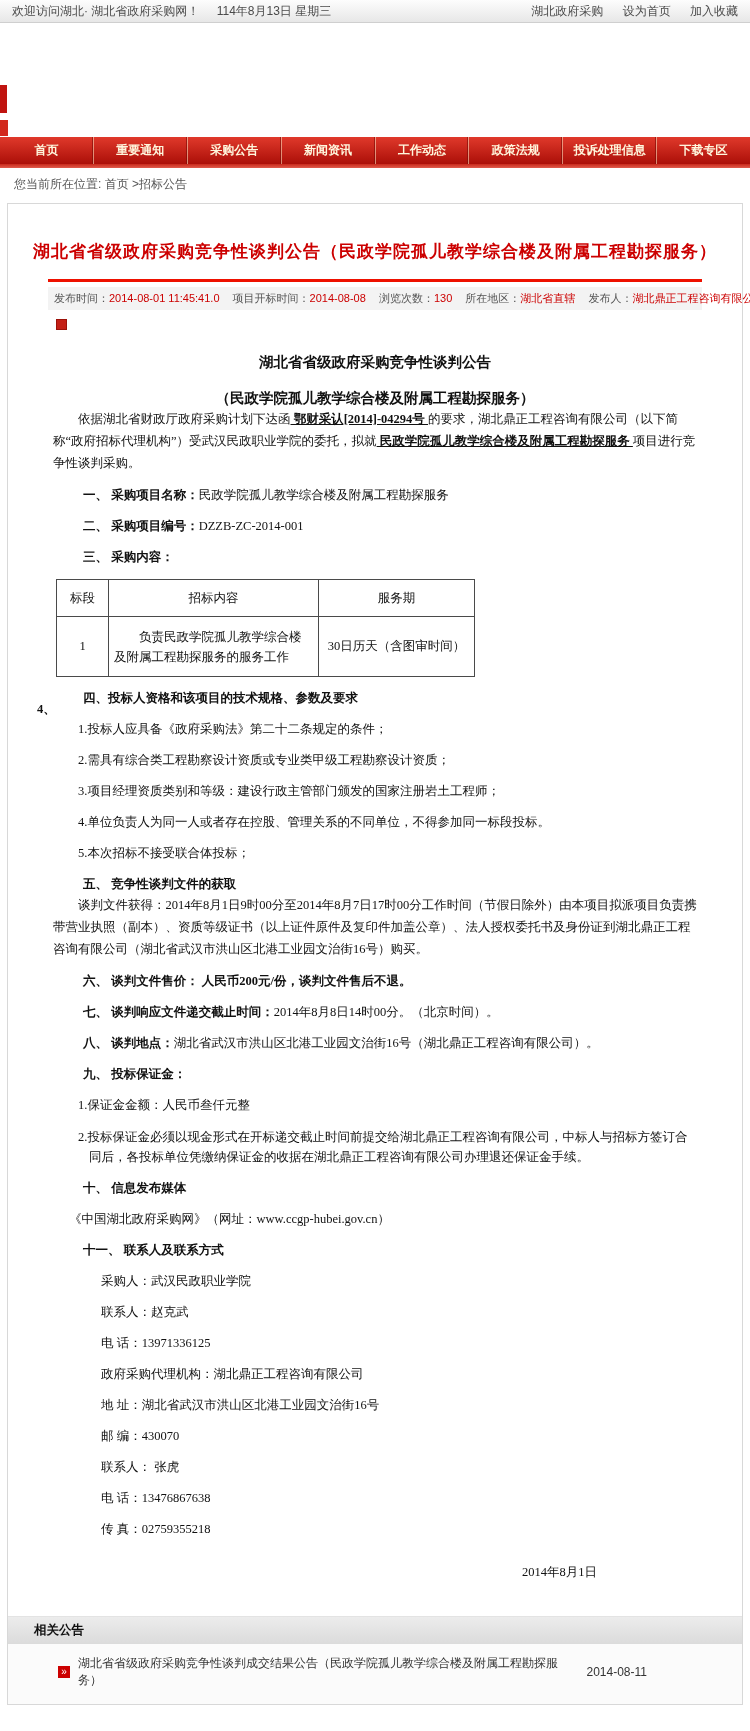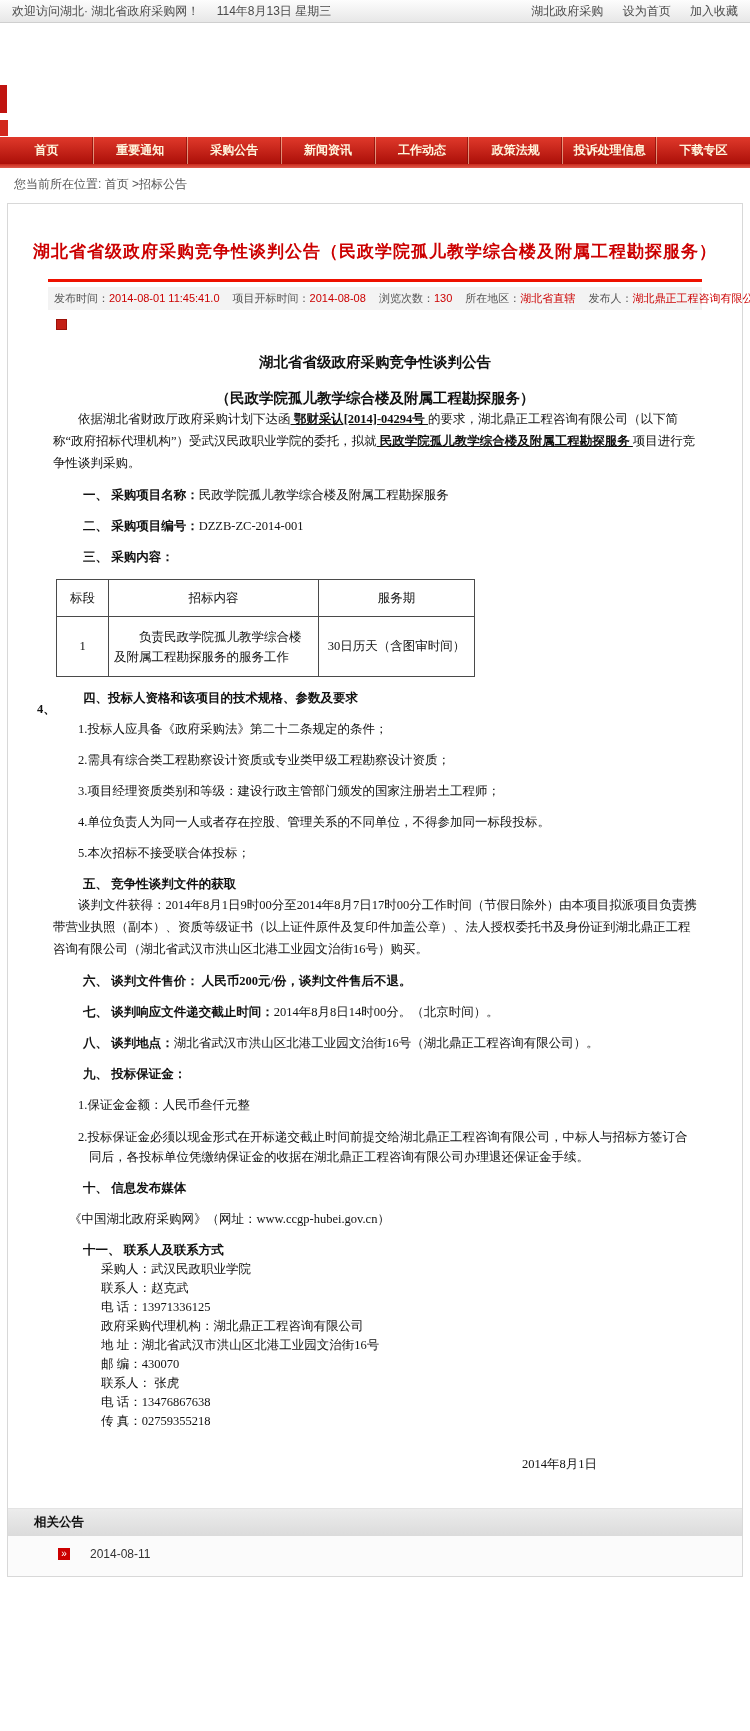--- a/index.html
+++ b/index.html
@@ -84,21 +84,21 @@
   .doc-title2 { text-align: center; font-weight: bold; font-size: 14.5px; margin-top: 16px; line-height: 20px; }
   .para { text-indent: 2em; line-height: 22px; }
   .uline { font-weight: bold; text-decoration: underline; }
   .sec { margin-top: 12px; line-height: 19px; padding-left: 30px; }
   .sec b { font-weight: bold; }
   .sec .plain { font-weight: normal; }
   .sec-full-bold { font-weight: bold; }
   .item { margin-top: 12px; line-height: 19px; padding-left: 25px; }
   .item-hang { margin-top: 12px; line-height: 20px; padding-left: 36px; text-indent: -11px; }
   .media-line { margin-top: 12px; line-height: 19px; padding-left: 16px; }
-  .contact { line-height: 19px; padding-left: 48px; }
+  .contact { margin-top: 12px; line-height: 19px; padding-left: 48px; }
   .sign-date { margin: 24px 0 26px; text-align: right; padding-right: 100px; line-height: 19px; }
   
   .buy-table { border-collapse: collapse; margin: 12px 0 2px 3px; }
   .buy-table th, .buy-table td { border: 1px solid #4a4a4a; font-size: 12.5px; font-weight: normal; }
   .buy-table th { height: 37px; text-align: center; }
   .col-seg { width: 52px; }
   .col-content { width: 210px; }
   .col-period { width: 156px; }
   .buy-table td { height: 60px; }
   .td-seg { text-align: center; font-weight: bold; }
@@ -249,16 +249,17 @@
     <div class="contact">电 话：13476867638</div>
     <div class="contact">传 真：02759355218</div>
 
     <div class="sign-date">2014年8月1日</div>
   </div>
 
   <div class="related">
     <div class="related-header">相关公告</div>
     <div class="related-item">
       <span class="bullet-icon">»</span>
+      <a class="related-title">湖北省省级政府采购竞争性谈判成交结果公告（民政学院孤儿教学综合楼及附属工程勘探服务）</a>
       <span class="related-date">2014-08-11</span>
     </div>
   </div>
 </div>
 
 </body></html>

